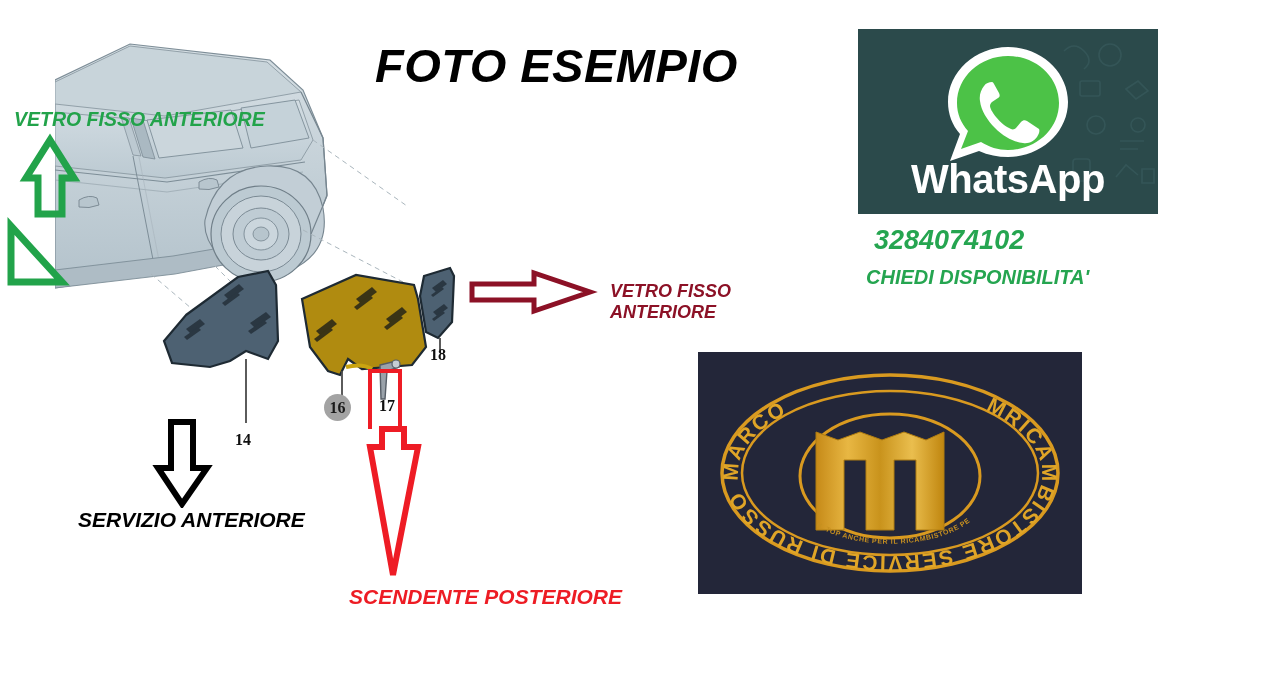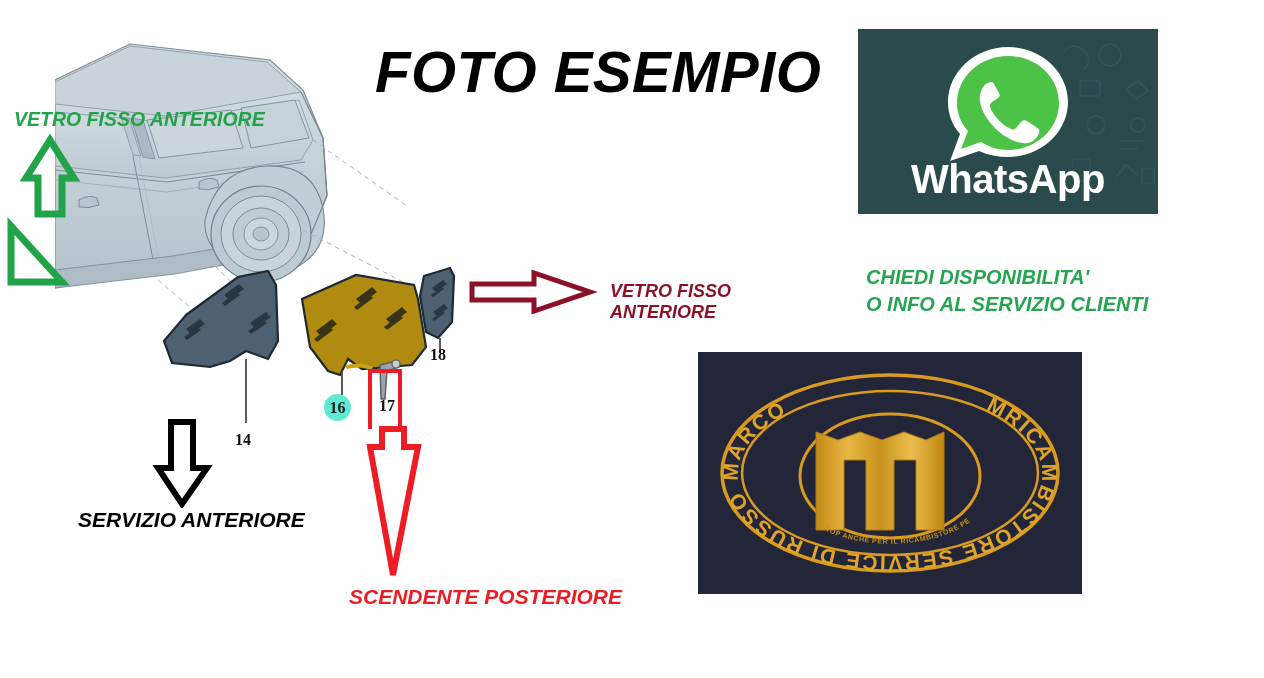--- a/index.html
+++ b/index.html
@@ -17,21 +17,21 @@
     height: 678px;
     background: #ffffff;
     overflow: hidden;
   }
   .abs { position: absolute; }
 
   
   #page-title {
     left: 375px;
     top: 38px;
-    font-size: 58px;
+    font-size: 47px;
     font-weight: bold;
     font-style: italic;
     color: #000000;
     letter-spacing: 0.5px;
     white-space: nowrap;
   }
 
   
   #car-diagram {
     left: 55px;
@@ -79,21 +79,21 @@
     font-weight: bold;
     color: #101010;
     font-size: 16px;
   }
   #part-num-14 { left: 235px; top: 431px; }
   #part-num-17 { left: 379px; top: 397px; }
   #part-num-18 { left: 430px; top: 346px; }
   #badge-16 {
     left: 324px; top: 394px;
     width: 27px; height: 27px;
-    background: #5eead4;
+    background: #a3a3a3;
     border-radius: 50%;
     color: #1a1a1a;
     font-family: "Liberation Serif", serif;
     font-weight: bold;
     font-size: 16px;
     text-align: center;
     line-height: 27px;
   }
 
   
@@ -299,24 +299,24 @@
     <svg width="300" height="185" viewBox="0 0 300 185" style="position:absolute;left:0;top:0;">
       <path d="M150 18 c-33 0 -60 25 -60 55 c0 12 4 23 12 32 l-10 27 l29 -10 c9 4 19 6 29 6 c33 0 60 -25 60 -55 c0 -30 -27 -55 -60 -55 z" fill="#ffffff"></path>
       <path d="M150 27 c-28 0 -51 21 -51 47 c0 11 4 20 11 28 l-7 18 l20 -7 c8 5 17 8 27 8 c28 0 51 -21 51 -47 c0 -26 -23 -47 -51 -47 z" fill="#4cc247"></path>
       <path d="M134 53 c-3 0 -6 1 -8 4 c-3 4 -5 9 -4 15 c1 9 7 19 15 27 c9 9 19 14 28 15 c6 1 11 -2 14 -6 c2 -3 3 -6 2 -8 l-12 -8 c-2 -1 -4 -1 -6 1 l-5 6 c-1 1 -3 2 -5 1 c-5 -2 -11 -7 -15 -12 c-4 -5 -6 -9 -6 -11 c0 -2 1 -3 2 -4 l6 -4 c2 -1 2 -3 1 -5 l-5 -9 c-1 -2 -2 -2 -2 -2 z" fill="#ffffff"></path>
     </svg>
     <div id="whatsapp-wordmark">WhatsApp</div>
   </div>
 
   <div id="label-scendente-posteriore" class="abs label-red">SCENDENTE POSTERIORE</div>
 
+  <div id="whatsapp-phone" class="abs">3284074102</div>
 
   <div id="whatsapp-cta" class="abs">
     <div>CHIEDI DISPONIBILITA'</div>
-    <div>O INFO AL SERVIZIO CLIENTI</div>
   </div>
 
   <div id="shop-logo-box" class="abs">
     <svg width="384" height="242" viewBox="0 0 384 242">
       <defs>
         <path id="ringPath" d="M192 40 a152 82 0 1 1 -0.1 0"></path>
         <path id="taglinePath" d="M110 168 a95 48 0 0 0 164 0"></path>
         <linearGradient id="goldGrad" x1="0" y1="0" x2="1" y2="0">
           <stop offset="0%" stop-color="#c68a18"></stop>
           <stop offset="25%" stop-color="#e8b743"></stop>

